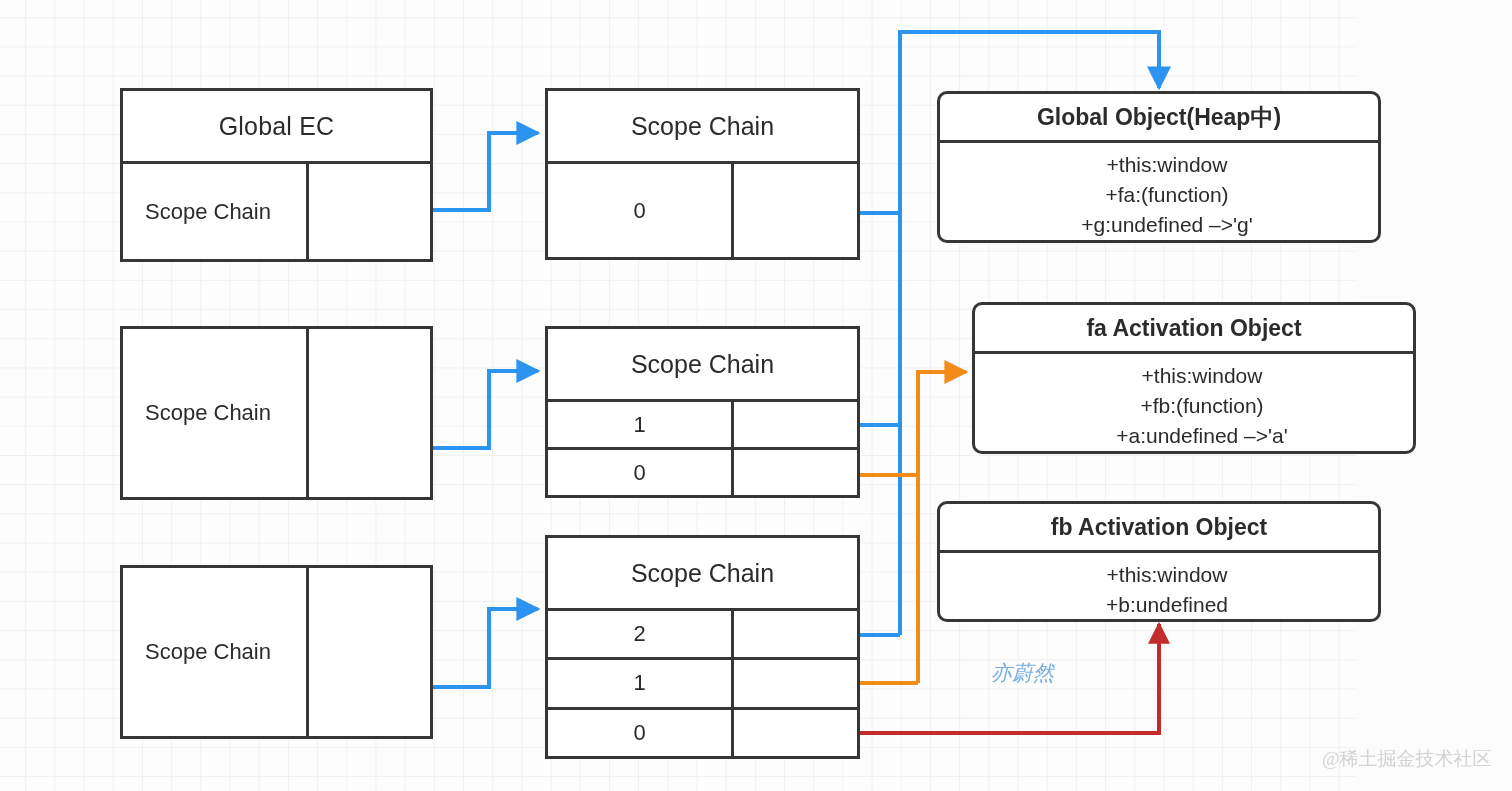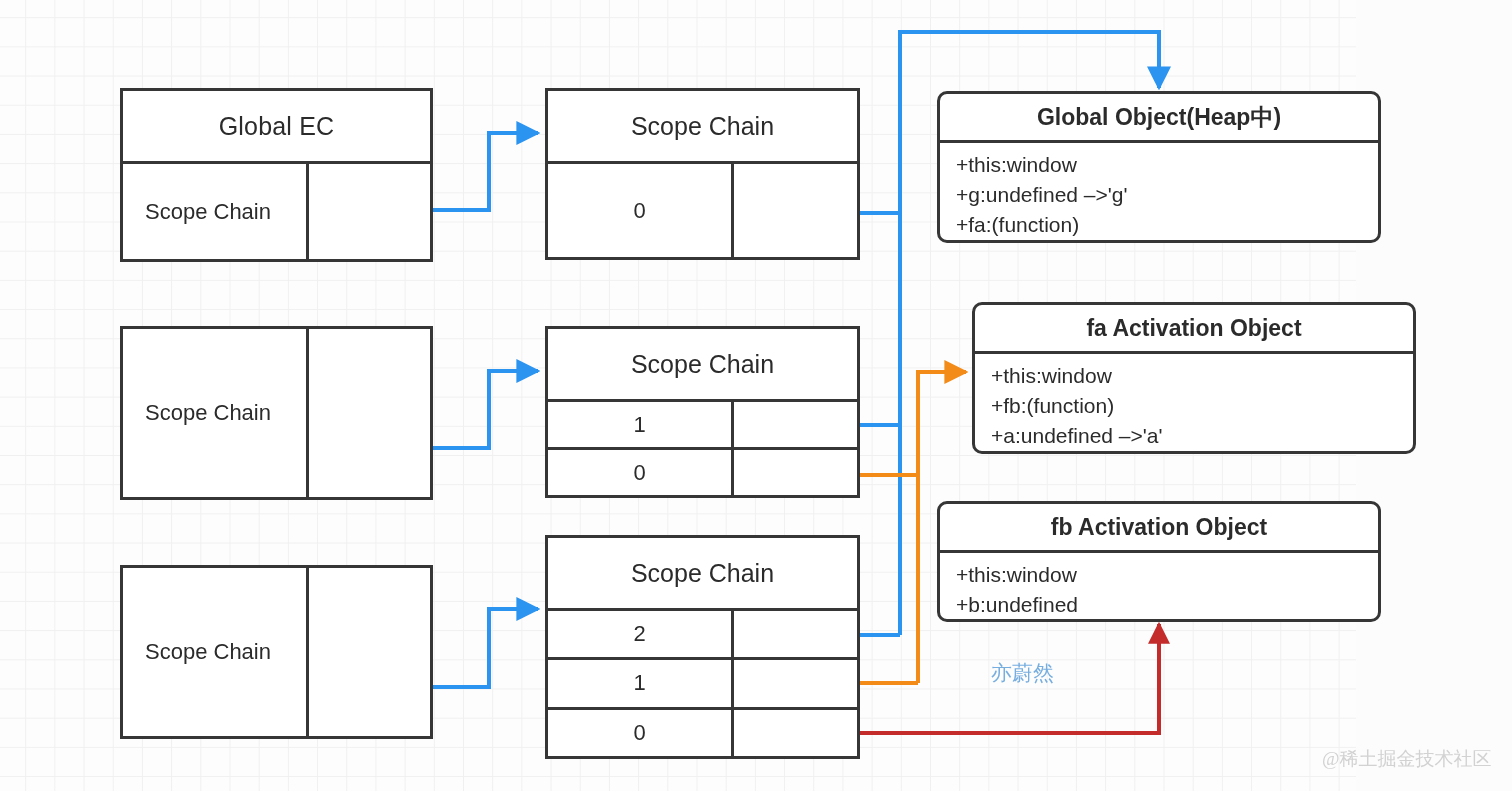--- a/index.html
+++ b/index.html
@@ -136,28 +136,30 @@
     box-sizing: border-box;
   }
   .obj-props {
     padding: 7px 0 8px 16px;
   }
   .obj-prop {
     font-size: 21px;
     line-height: 30px;
     color: #2b2b2b;
     white-space: pre;
+    text-align: center;
   }
 
   
   .annot {
     position: absolute;
     font-size: 21px;
     color: #77aee0;
     white-space: nowrap;
+    font-style: italic;
   }
   .watermark {
     position: absolute;
     font-size: 19px;
     color: #d2d2d2;
     white-space: nowrap;
   }
 </style>
 </head>
 <body>
@@ -254,22 +256,22 @@
         <div class="sc-idx">0</div>
         <div class="sc-ptr"></div>
       </div>
     </div>
   </div>
 
   <div class="obj-box" style="left:937px; top:91px; width:444px; height:152px;">
     <div class="obj-title">Global Object(Heap中)</div>
     <div class="obj-props">
       <div class="obj-prop">+this:window</div>
+      <div class="obj-prop">+fa:(function)</div>
       <div class="obj-prop">+g:undefined –&gt;'g'</div>
-      <div class="obj-prop">+fa:(function)</div>
     </div>
   </div>
 
   <div class="obj-box" style="left:972px; top:302px; width:444px; height:152px;">
     <div class="obj-title">fa Activation Object</div>
     <div class="obj-props">
       <div class="obj-prop">+this:window</div>
       <div class="obj-prop">+fb:(function)</div>
       <div class="obj-prop">+a:undefined –&gt;'a'</div>
     </div>

